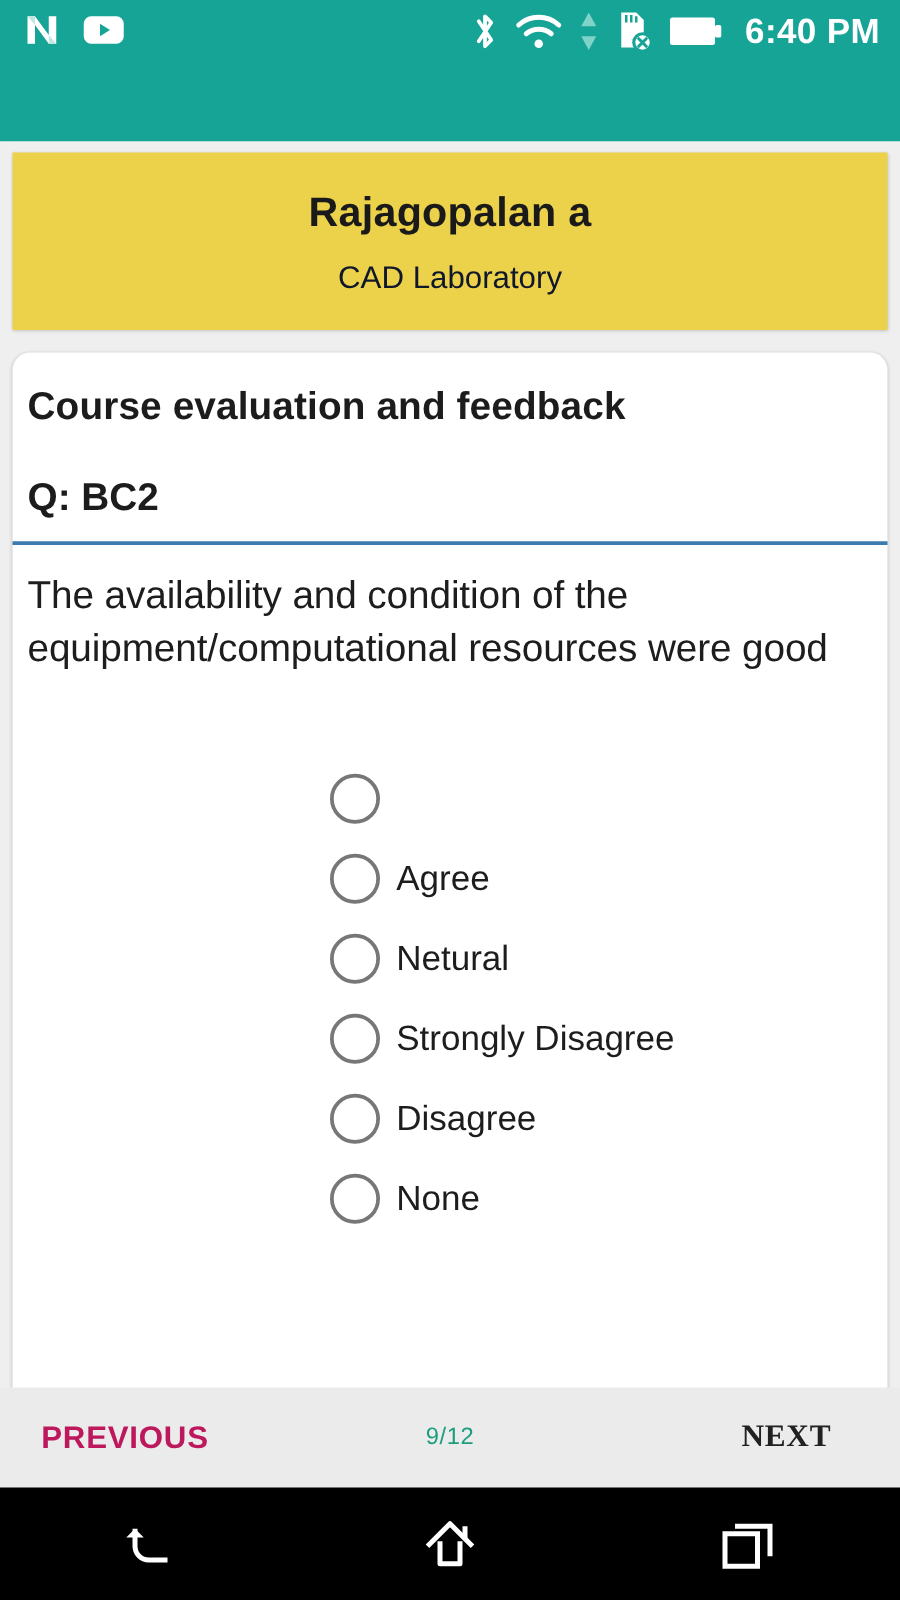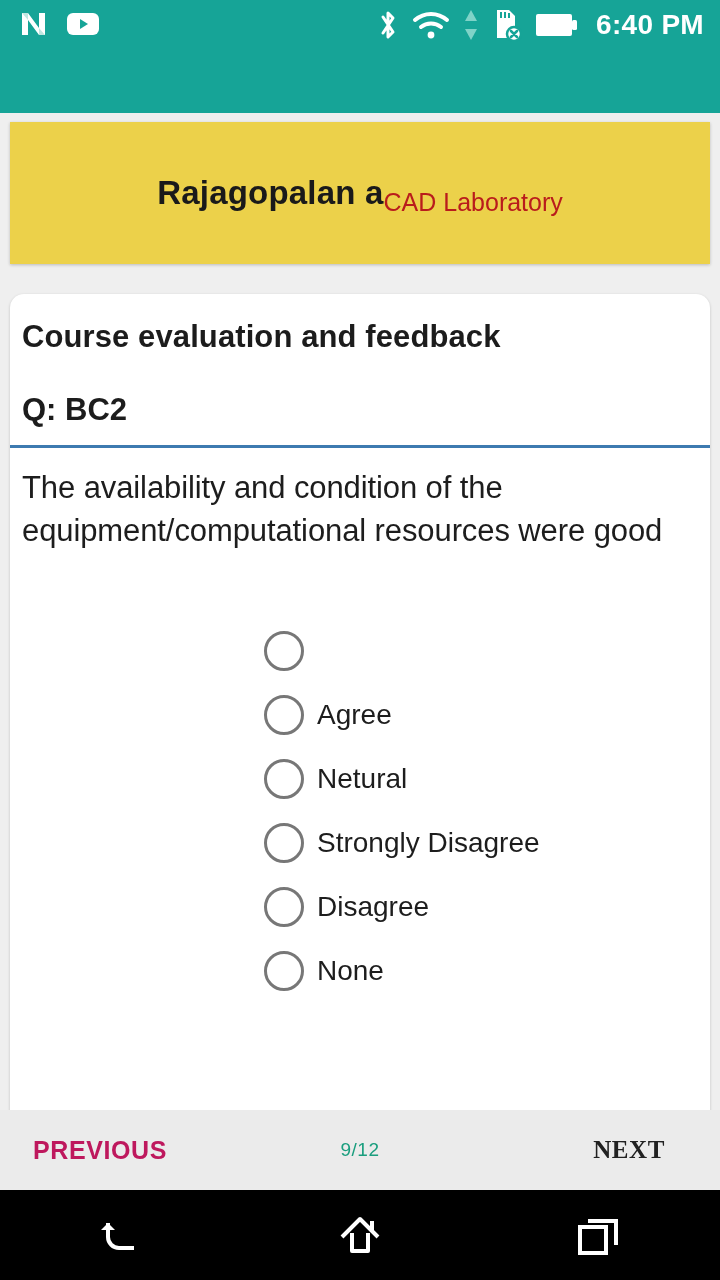--- a/index.html
+++ b/index.html
@@ -36,35 +36,35 @@
     margin-left:4px;
   }
   .sicon { display:block; }
 
   
   .header-card {
     position:absolute; top:122px; left:10px;
     width:700px; height:142px;
     background:#ecd14a;
     box-shadow:0 1px 3px rgba(0,0,0,0.22);
-    display:flex; flex-direction:row;
+    display:flex; flex-direction:column;
     align-items:center; justify-content:center;
   }
   .header-title {
     font-size:33px; font-weight:bold; color:#1a1a1a;
     line-height:40px; letter-spacing:0.2px;
   }
   .header-sub {
-    font-size:25px; color:#b91c1c;
+    font-size:25px; color:#0f172a;
     line-height:30px; margin-top:17px;
   }
 
   
   .main-card {
-    position:absolute; top:294px; left:10px;
+    position:absolute; top:282px; left:10px;
     width:700px; height:872px;
     background:#ffffff;
     box-shadow:0 1px 3px rgba(0,0,0,0.20);
     border-radius:14px;
   }
   .survey-title {
     position:absolute; top:24px; left:12px;
     font-size:31px; font-weight:bold; color:#1c1c1c;
     line-height:38px; letter-spacing:0.1px;
   }

